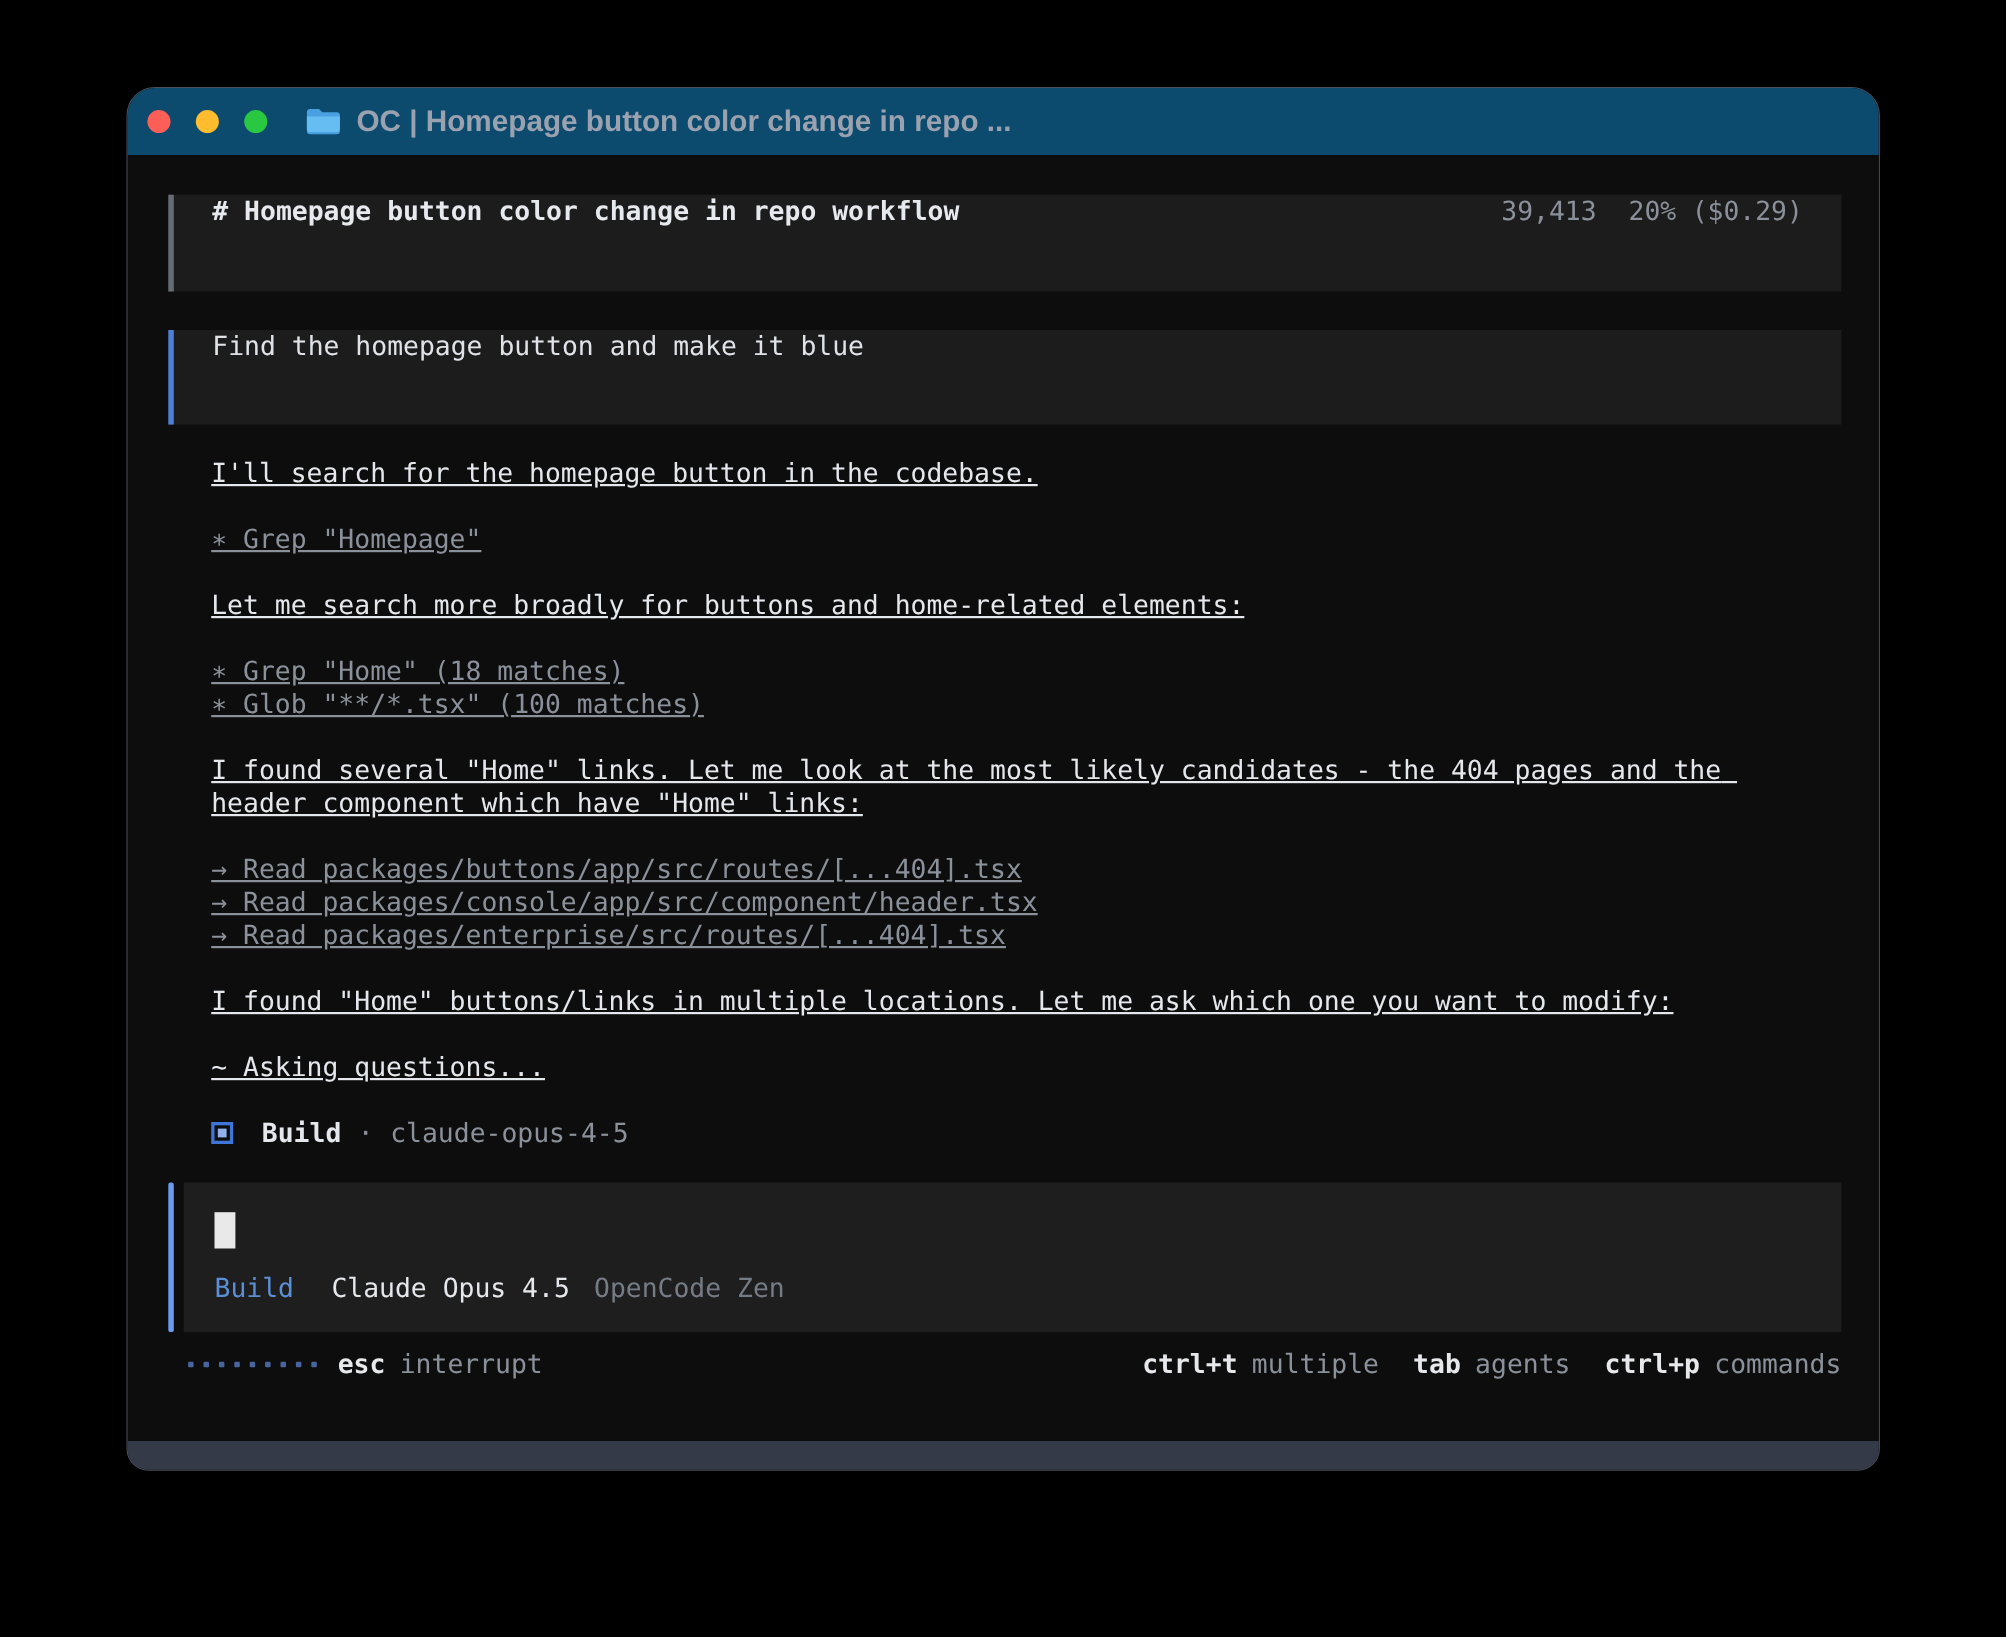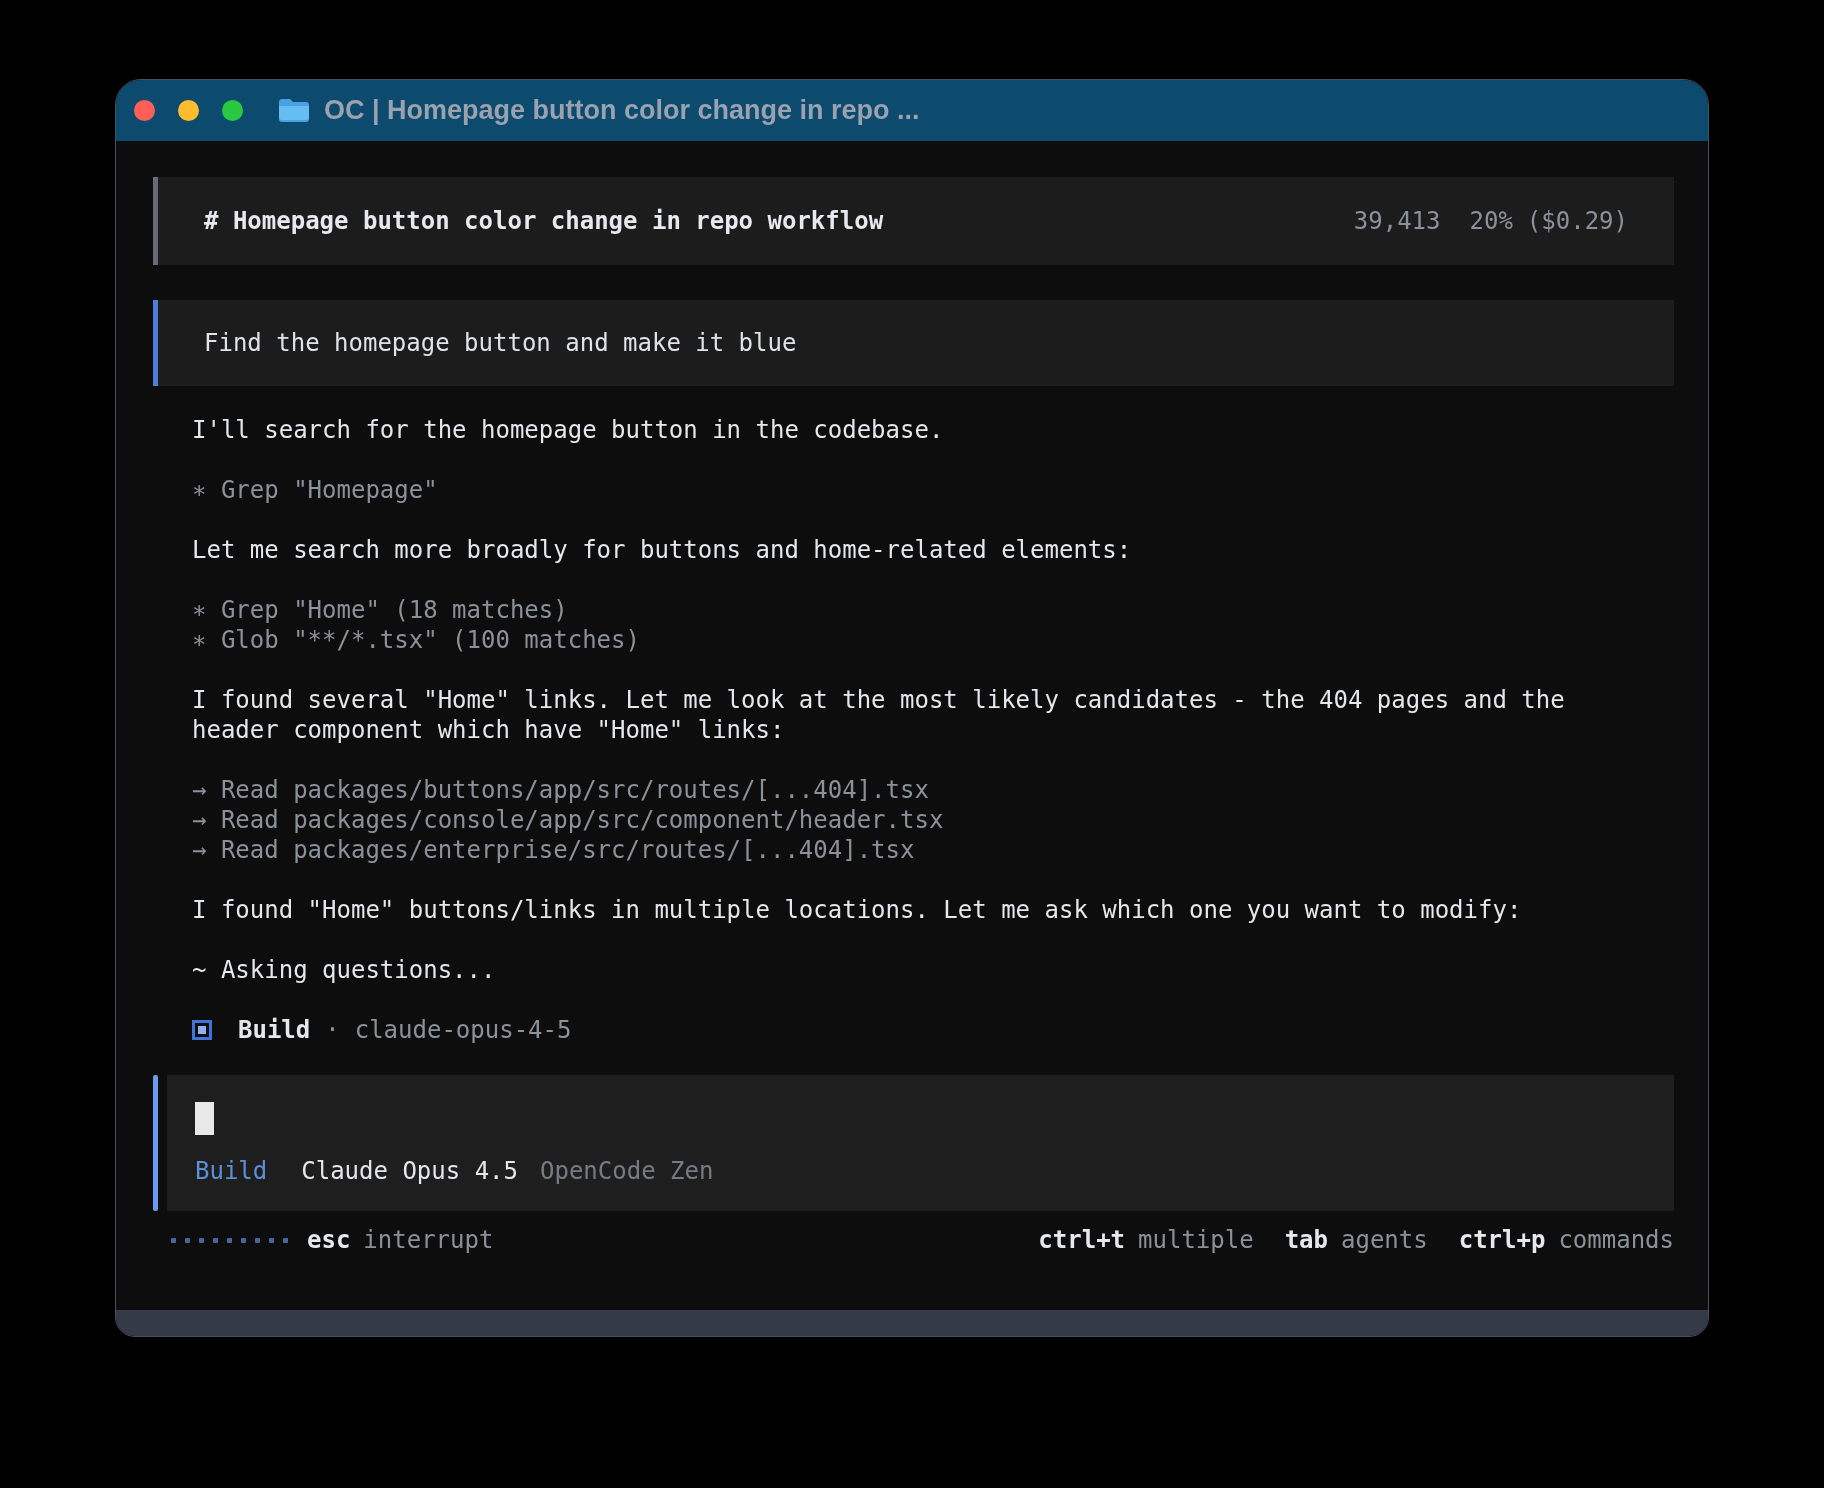--- a/index.html
+++ b/index.html
@@ -35,32 +35,32 @@
     flex:1 1 auto; background:#0d0d0d;
     padding:36px 34px 0 37px;
     display:flex; flex-direction:column; overflow:hidden;
     font-size:24px; line-height:30px;
   }
   .bright { color:#e4e7eb; }
   .dim    { color:#8b919b; }
 
   .block {
     border-left:5px solid #666b76; background:#1c1c1c;
-    padding:0 46px; display:flex; align-items:center;
+    padding:0 35px; display:flex; align-items:flex-start;
   }
   .header-block { height:88px; justify-content:space-between; }
   .header-title { font-weight:bold; color:#e6e9ed; white-space:pre; }
   .header-stats { color:#8b919b; white-space:pre; display:flex; }
   .header-stats .pct { margin-left:29px; }
   .header-stats .cost { margin-left:14px; }
 
   .user-block { margin-top:35px; height:86px; border-left-color:#4d7fd6; color:#dfe3e8; }
 
   .chat { margin-top:29px; padding-left:39px; }
-  .line { min-height:30px; white-space:pre-wrap; }
+  .line { min-height:30px; white-space:pre-wrap;text-decoration:underline; }
   .gap  { height:30px; }
   .wrap { max-width:1420px; }
 
   .status-line { height:30px; display:flex; align-items:center; }
   .agent-icon {
     width:20px; height:20px; border:3px solid #3f74d8;
     display:flex; align-items:center; justify-content:center;
     margin-right:26px;
   }
   .agent-icon .inner { width:8px; height:8px; background:#8fb2ec; }

